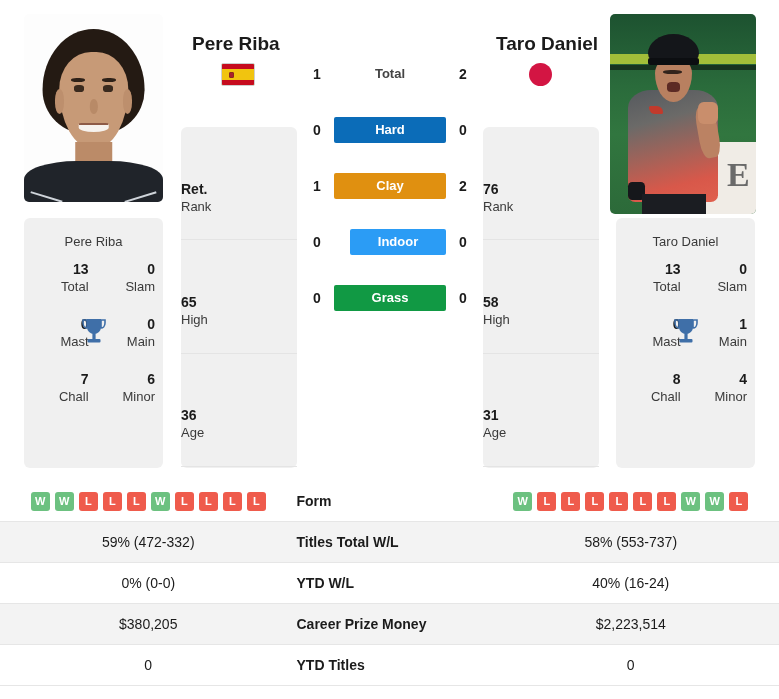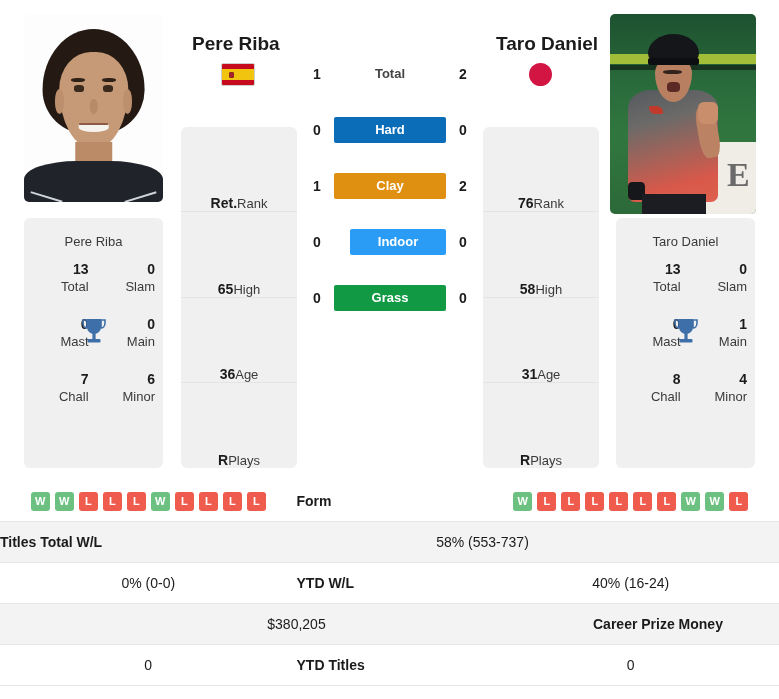--- a/index.html
+++ b/index.html
@@ -208,23 +208,24 @@
   .card {
     position: absolute;
     background: #f0f0f0;
     border-radius: 6px;
   }
   .stats-card { top: 127px; width: 116px; height: 341px; }
   .stats-left  { left: 181px; }
   .stats-right { left: 483px; }
   .stat-cell {
     height: 25%;
-    display: flex; flex-direction: row;
-    align-items: flex-end; justify-content: center;
+    display: flex; flex-direction: column;
+    align-items: flex-start; justify-content: center;
     border-bottom: 1px solid #e4e4e4;
+    margin-top: 28px;
   }
   .stat-cell:last-child { border-bottom: none; }
   .stat-val { font-size: 14px; font-weight: bold; color: #1b1b1b; }
   .stat-lbl { font-size: 13px; color: #3a3a3a; margin-top: 2px; }
 
   .titles-card { top: 218px; width: 139px; height: 250px; padding-top: 16px; }
   .titles-left  { left: 24px; }
   .titles-right { left: 616px; }
   .titles-name {
     text-align: center; font-size: 13px; color: #3a3a3a; margin-bottom: 12px;
@@ -506,31 +507,33 @@
             <div class="fb fb-l">L</div>
             <div class="fb fb-l">L</div>
             <div class="fb fb-l">L</div>
             <div class="fb fb-w">W</div>
             <div class="fb fb-w">W</div>
             <div class="fb fb-l">L</div>
           </div>
         </div>
       </div>
       <div class="cmp-row shaded">
+        <div class="cmp-side">59% (472-332)</div>
         <div class="cmp-mid">Titles Total W/L</div>
         <div class="cmp-side">58% (553-737)</div>
       </div>
       <div class="cmp-row">
         <div class="cmp-side">0% (0-0)</div>
         <div class="cmp-mid">YTD W/L</div>
         <div class="cmp-side">40% (16-24)</div>
       </div>
       <div class="cmp-row shaded">
         <div class="cmp-side">$380,205</div>
         <div class="cmp-mid">Career Prize Money</div>
+        <div class="cmp-side">$2,223,514</div>
       </div>
       <div class="cmp-row">
         <div class="cmp-side">0</div>
         <div class="cmp-mid">YTD Titles</div>
         <div class="cmp-side">0</div>
       </div>
     </div>
 
 </div>
 

